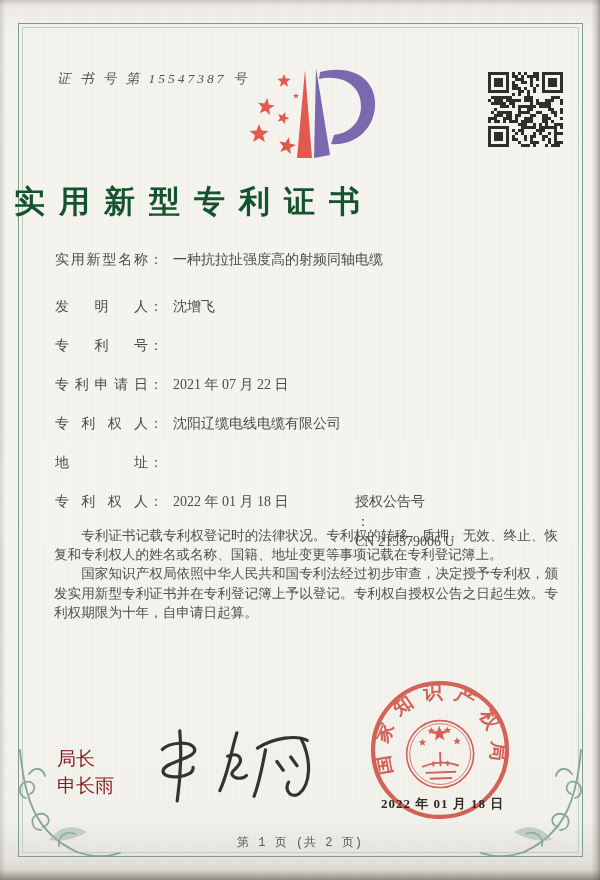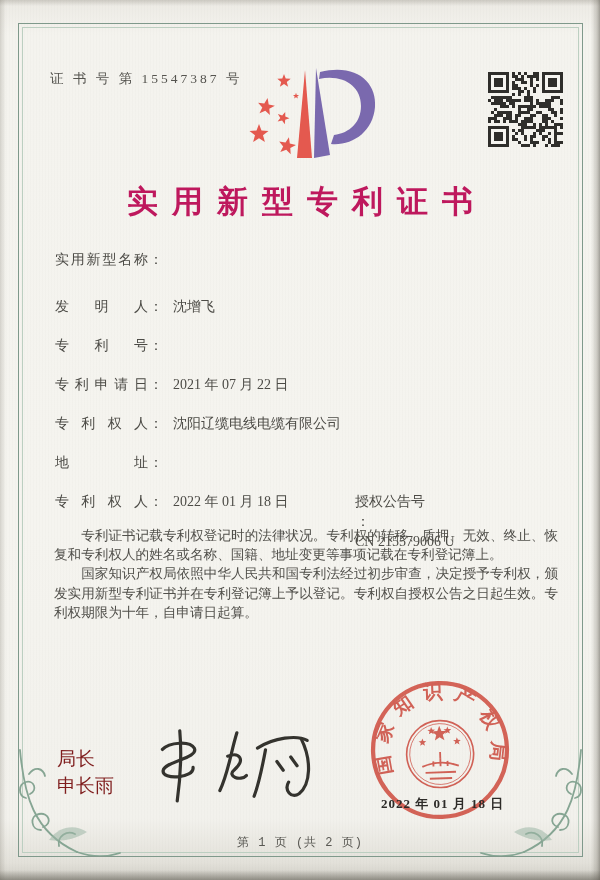--- a/index.html
+++ b/index.html
@@ -19,27 +19,27 @@
   .edge-bottom{position:absolute;left:0;bottom:0;width:100%;height:10px;
     background:linear-gradient(180deg,transparent,rgba(80,77,68,.5));}
   .edge-top{position:absolute;left:0;top:0;width:100%;height:6px;
     background:linear-gradient(180deg,rgba(120,116,105,.28),transparent);}
 
   .border-outer{position:absolute;left:18px;top:23px;right:17px;bottom:23px;
     border:1.4px solid #7f998b;}
   .border-inner{position:absolute;left:22px;top:27px;right:21px;bottom:27px;
     border:1px solid #bccfc1;}
 
-  .certno{position:absolute;left:50px;top:70px;font-size:13.5px;letter-spacing:3px;color:#55544f;}
+  .certno{position:absolute;left:57px;top:70px;font-size:13.5px;letter-spacing:3px;color:#55544f;font-style:italic;}
 
   .logo{position:absolute;left:246px;top:60px;width:132px;height:106px;}
   .qr{position:absolute;left:488px;top:72px;width:75px;height:75px;}
 
-  .title{position:absolute;left:0;top:181px;width:100%;text-align:center;
-    font-size:31px;font-weight:600;letter-spacing:14px;text-indent:14px;color:#be185d;}
+  .title{position:absolute;left:0;top:181px;width:100%;text-align:left;
+    font-size:31px;font-weight:600;letter-spacing:14px;text-indent:14px;color:#14532d;}
 
   .fields{position:absolute;left:55px;top:250px;right:38px;font-size:14px;color:#4c4b46;}
   .frow{display:flex;line-height:20px;margin-bottom:19px;white-space:nowrap;position:relative;}
   .frow.first{margin-bottom:27px;}
   .flabel{display:inline-block;width:93px;text-align:justify;text-align-last:justify;}
   .fcolon{margin:0 10px 0 1px;}
   .fsecond{position:absolute;left:300px;top:0;display:flex;flex-direction:column;}
 
   .paras{position:absolute;left:54px;right:42px;top:526px;
     font-size:13.6px;line-height:19.2px;color:#504f4a;text-align:justify;}
@@ -341,20 +341,21 @@
       <rect x="69" y="72" width="3" height="3" fill="#2f2e2b"></rect>
     </svg>
 </div>
 
 <div class="title">实用新型专利证书</div>
 
 <div class="fields">
   <div class="frow first">
     <span class="flabel">实用新型名称</span>
       <span class="fcolon">：</span>
+    <span>一种抗拉扯强度高的射频同轴电缆</span>
   </div>
   <div class="frow">
     <span class="flabel">发明人</span>
       <span class="fcolon">：</span>
     <span>沈增飞</span>
   </div>
   <div class="frow">
     <span class="flabel">专利号</span>
       <span class="fcolon">：</span>
   </div>

